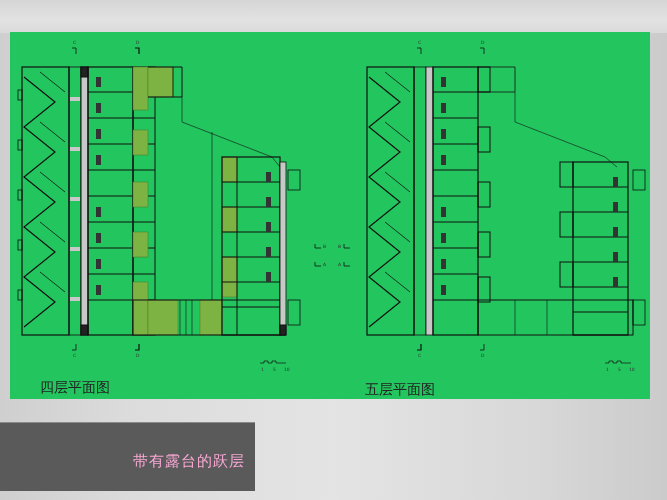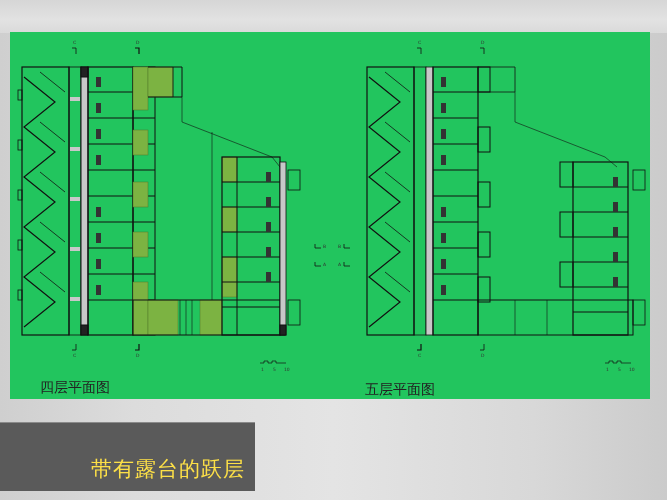--- a/index.html
+++ b/index.html
@@ -6,21 +6,21 @@
   body{width:667px;height:500px;position:relative;overflow:hidden;
     background:linear-gradient(90deg,#cfcfcf 0%,#dcdcdc 20%,#e4e4e4 50%,#d8d8d8 80%,#cbcbcb 100%);
     font-family:"DejaVu Serif","Liberation Serif",serif;}
   .top-sheen{position:absolute;left:0;top:0;width:667px;height:33px;
     background:linear-gradient(180deg,#d6d6d6 0%,#e2e2e2 60%,#dadada 100%);}
   .panel{position:absolute;left:10px;top:32px;width:640px;height:367px;background:#22c55e;}
   .plan-svg{position:absolute;left:0;top:0;}
   .caption{position:absolute;font-size:14px;color:#222;font-family:"DejaVu Serif","Liberation Serif",serif;}
   .banner{position:absolute;left:0;top:422px;width:255px;height:68px;background:#5a5a5a;
     border-top:1px solid #8a8a8a;}
-  .banner-text{position:absolute;right:10px;bottom:8px;color:#fde047;font-size:21px;
+  .banner-text{position:absolute;right:10px;bottom:20px;color:#f9a8d4;font-size:15px;
     font-family:"DejaVu Serif","Liberation Serif",serif;letter-spacing:1px;}
   .tiny{font-family:"DejaVu Sans","Liberation Sans",sans-serif;font-size:4.5px;fill:#333;}
 </style>
 </head>
 <body>
 
 <div class="top-sheen"></div>
 
 <div class="panel">
   <svg class="plan-svg" width="640" height="367" viewBox="0 0 640 367">

